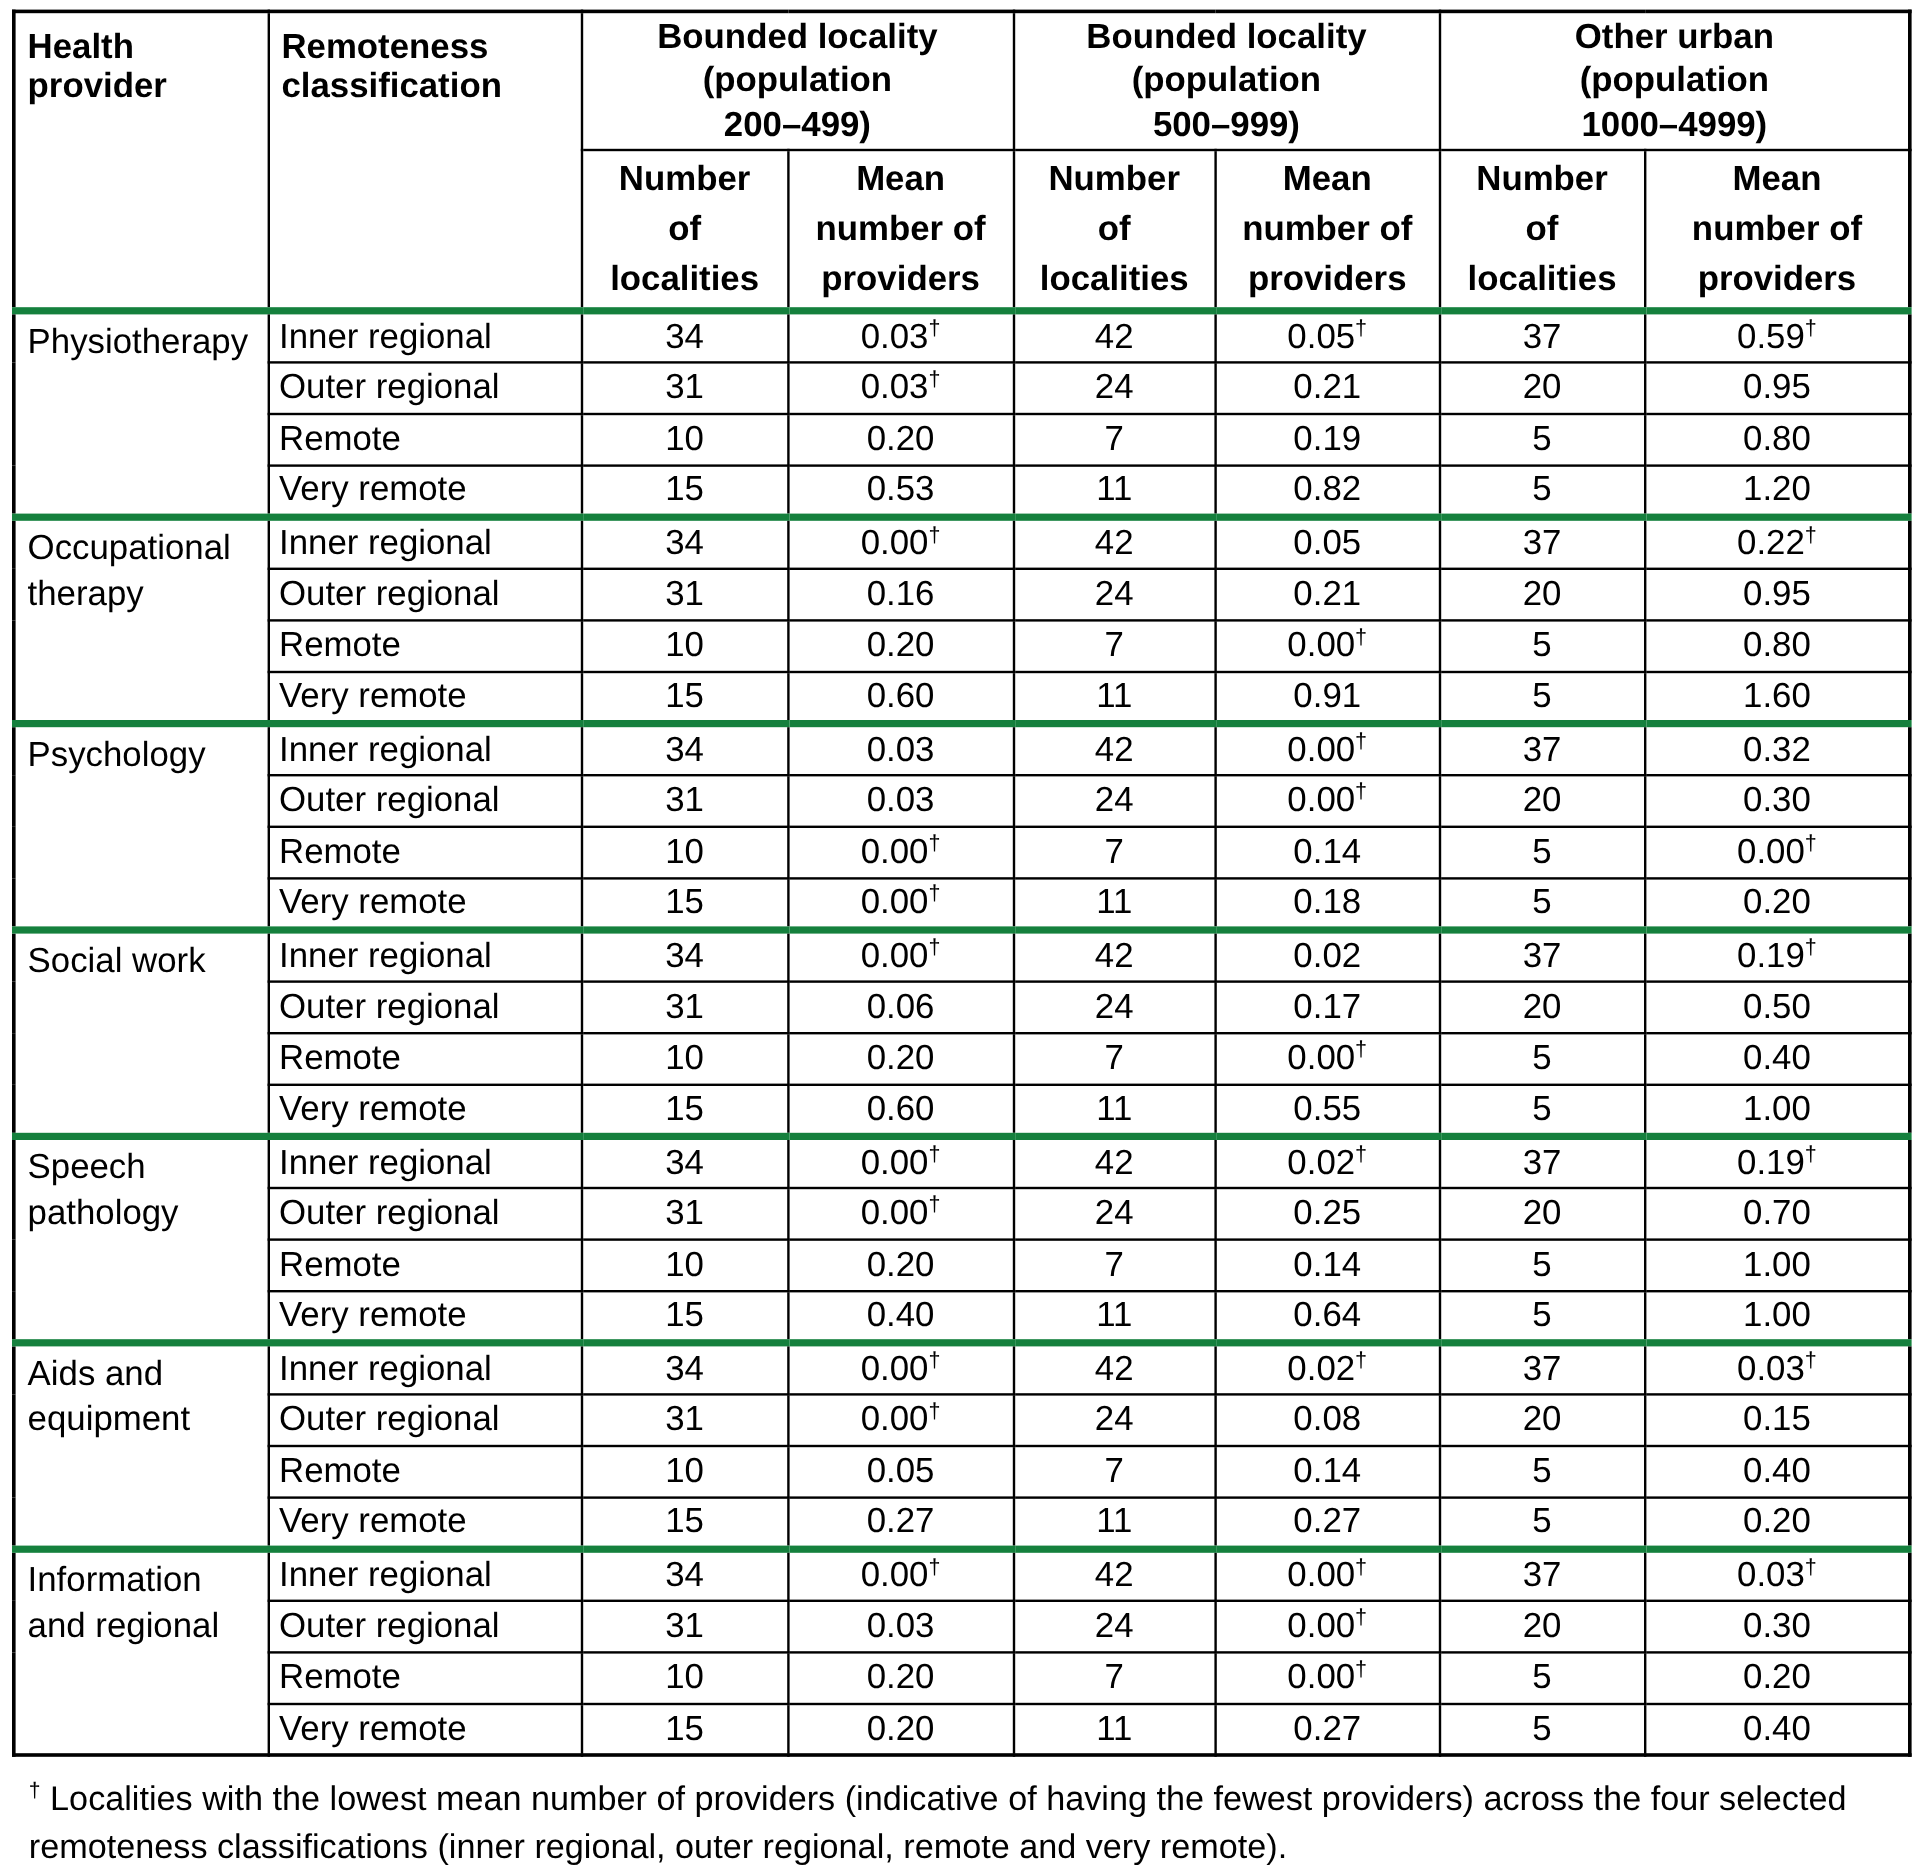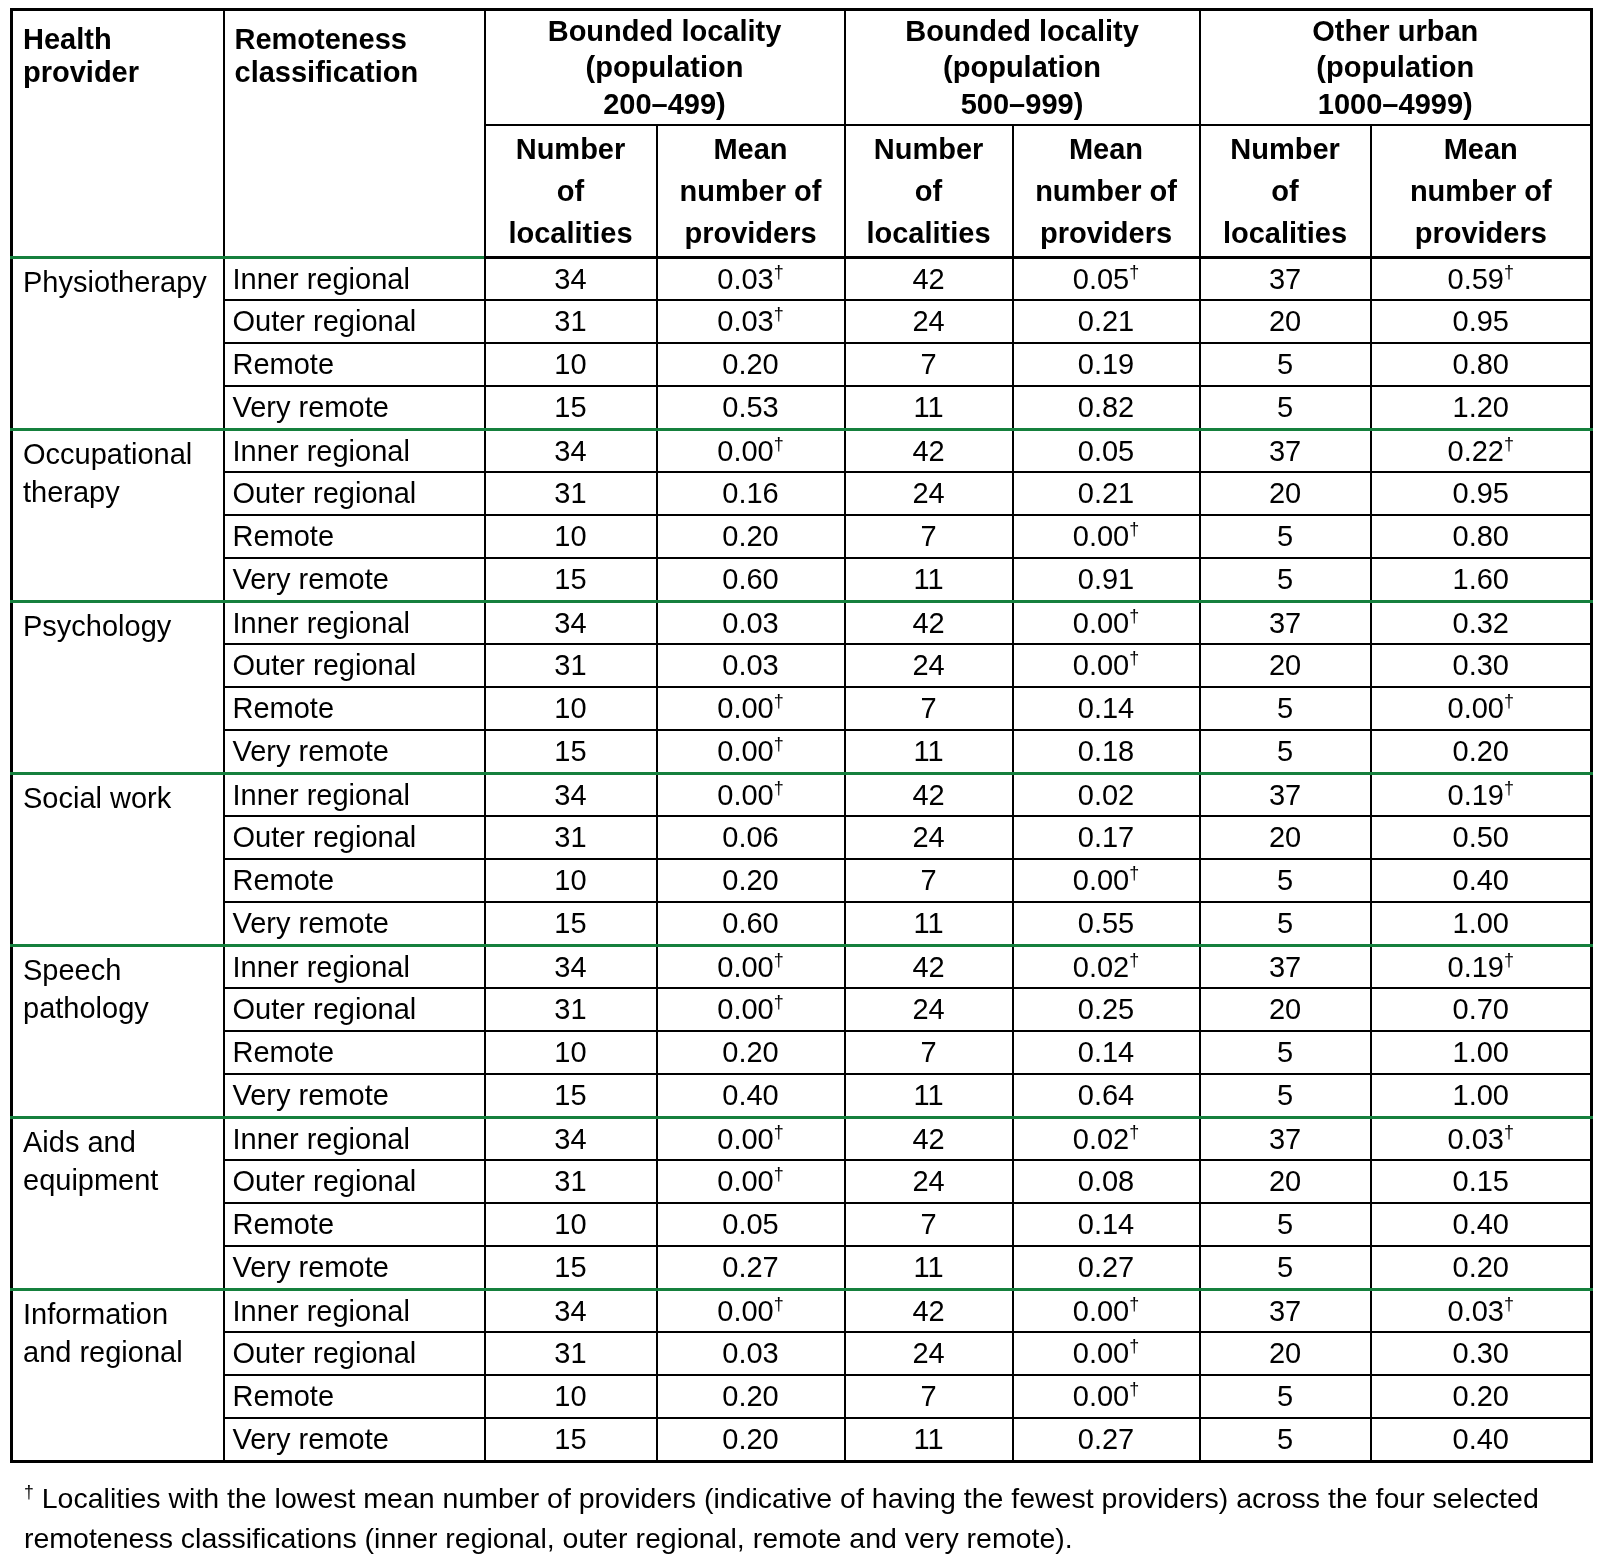--- a/index.html
+++ b/index.html
@@ -48,21 +48,21 @@
   tbody td { height: 43px; }
   td.provider {
     vertical-align: top;
     text-align: left;
     padding-top: 5px;
     padding-left: 10px;
     line-height: 1.3;
   }
   td.classification { text-align: left; }
   td.num { text-align: center; }
-  tr.group-start td { border-top: 3px solid #15803d; }
+  tr.group-start td { border-top: 6px solid #15803d; }
   sup.dagger {
     font-size: 62%;
     vertical-align: super;
     line-height: 0;
   }
   .footnote {
     margin: 16px 14px 0 14px;
     width: 1530px;
     font-size: 28.5px;
     line-height: 1.4;

